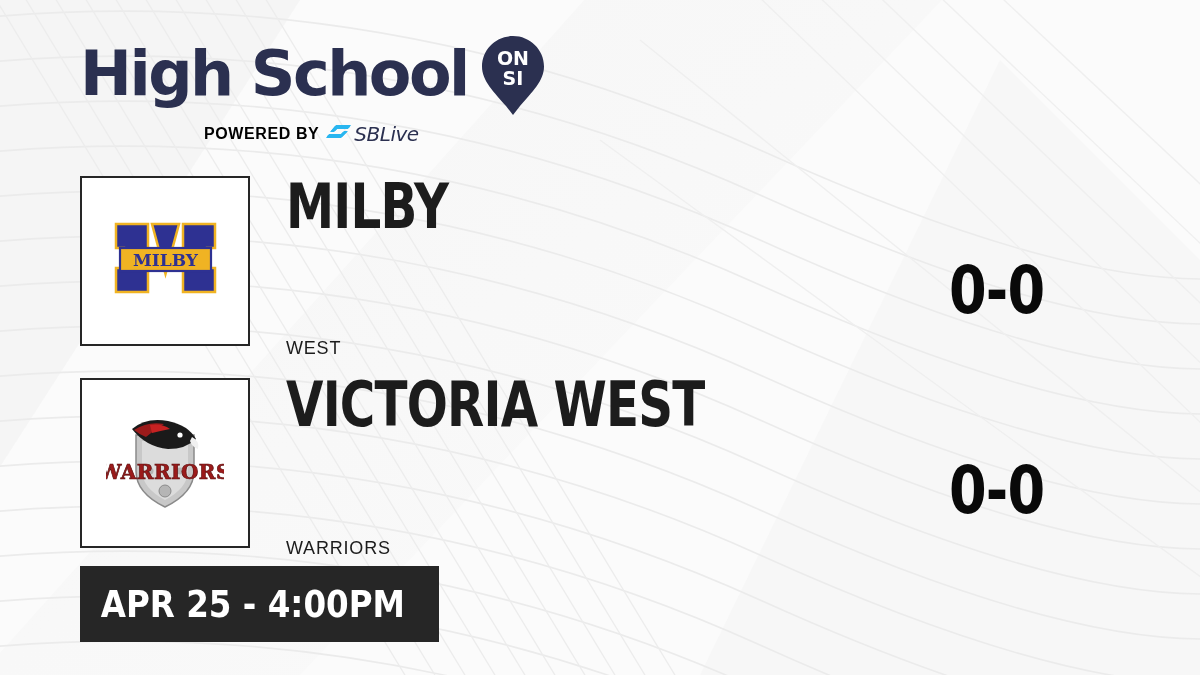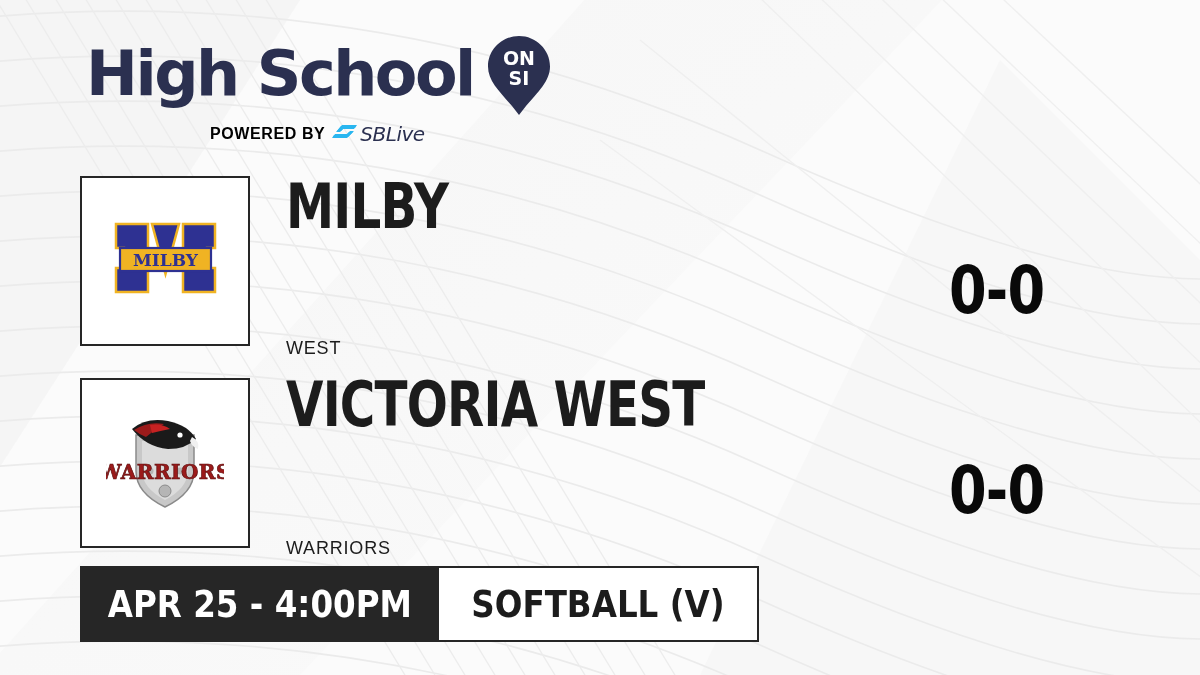--- a/index.html
+++ b/index.html
@@ -8,21 +8,21 @@
     font-family:"Liberation Sans", sans-serif;
     background:#fbfbfb;
     overflow:hidden;
     position:relative;
   }
 
   
   #bg { position:absolute; inset:0; z-index:0; }
 
   
-  .brand { position:absolute; left:86px; top:34px; z-index:5; }
+  .brand { position:absolute; left:80px; top:34px; z-index:5; }
   .brand-row { display:flex; align-items:center; gap:14px; }
   .brand-title {
     font-family:"DejaVu Sans", sans-serif;
     font-weight:bold;
     font-size:62px;
     line-height:0.92;
     letter-spacing:-2.5px;
     color:#2b3050;
   }
   .pin { width:62px; height:80px; position:relative; top:2px; }
@@ -81,21 +81,21 @@
     white-space:nowrap;
   }
   #record-1 { top:258px; }
   #record-2 { top:458px; }
 
   
   .infobar { position:absolute; left:80px; top:566px; display:flex; z-index:6; }
   .info-date {
     background:#262626; color:#ffffff;
     width:359px; height:76px;
-    display:flex; align-items:center; justify-content:center;
+    display:flex; align-items:center; 
   }
   .info-sport {
     background:#ffffff; color:#1c1c1c;
     border:2px solid #262626; border-left:none;
     width:320px; height:76px;
     display:flex; align-items:center; justify-content:center;
   }
   .info-text {
     font-family:"DejaVu Sans", sans-serif;
     font-weight:bold; font-size:37px; letter-spacing:0px;
@@ -213,16 +213,13 @@
   </svg>
 </div>
 <div class="team-name" id="team-name-2">VICTORIA WEST</div>
 <div class="mascot" id="mascot-2">WARRIORS</div>
 <div class="record" id="record-2">0-0</div>
 
 <div class="infobar">
   <div class="info-date">
     <span class="info-text">APR 25 - 4:00PM</span>
   </div>
-  <div class="info-sport">
-    <span class="info-text">SOFTBALL (V)</span>
-  </div>
 </div>
 
 </body></html>

